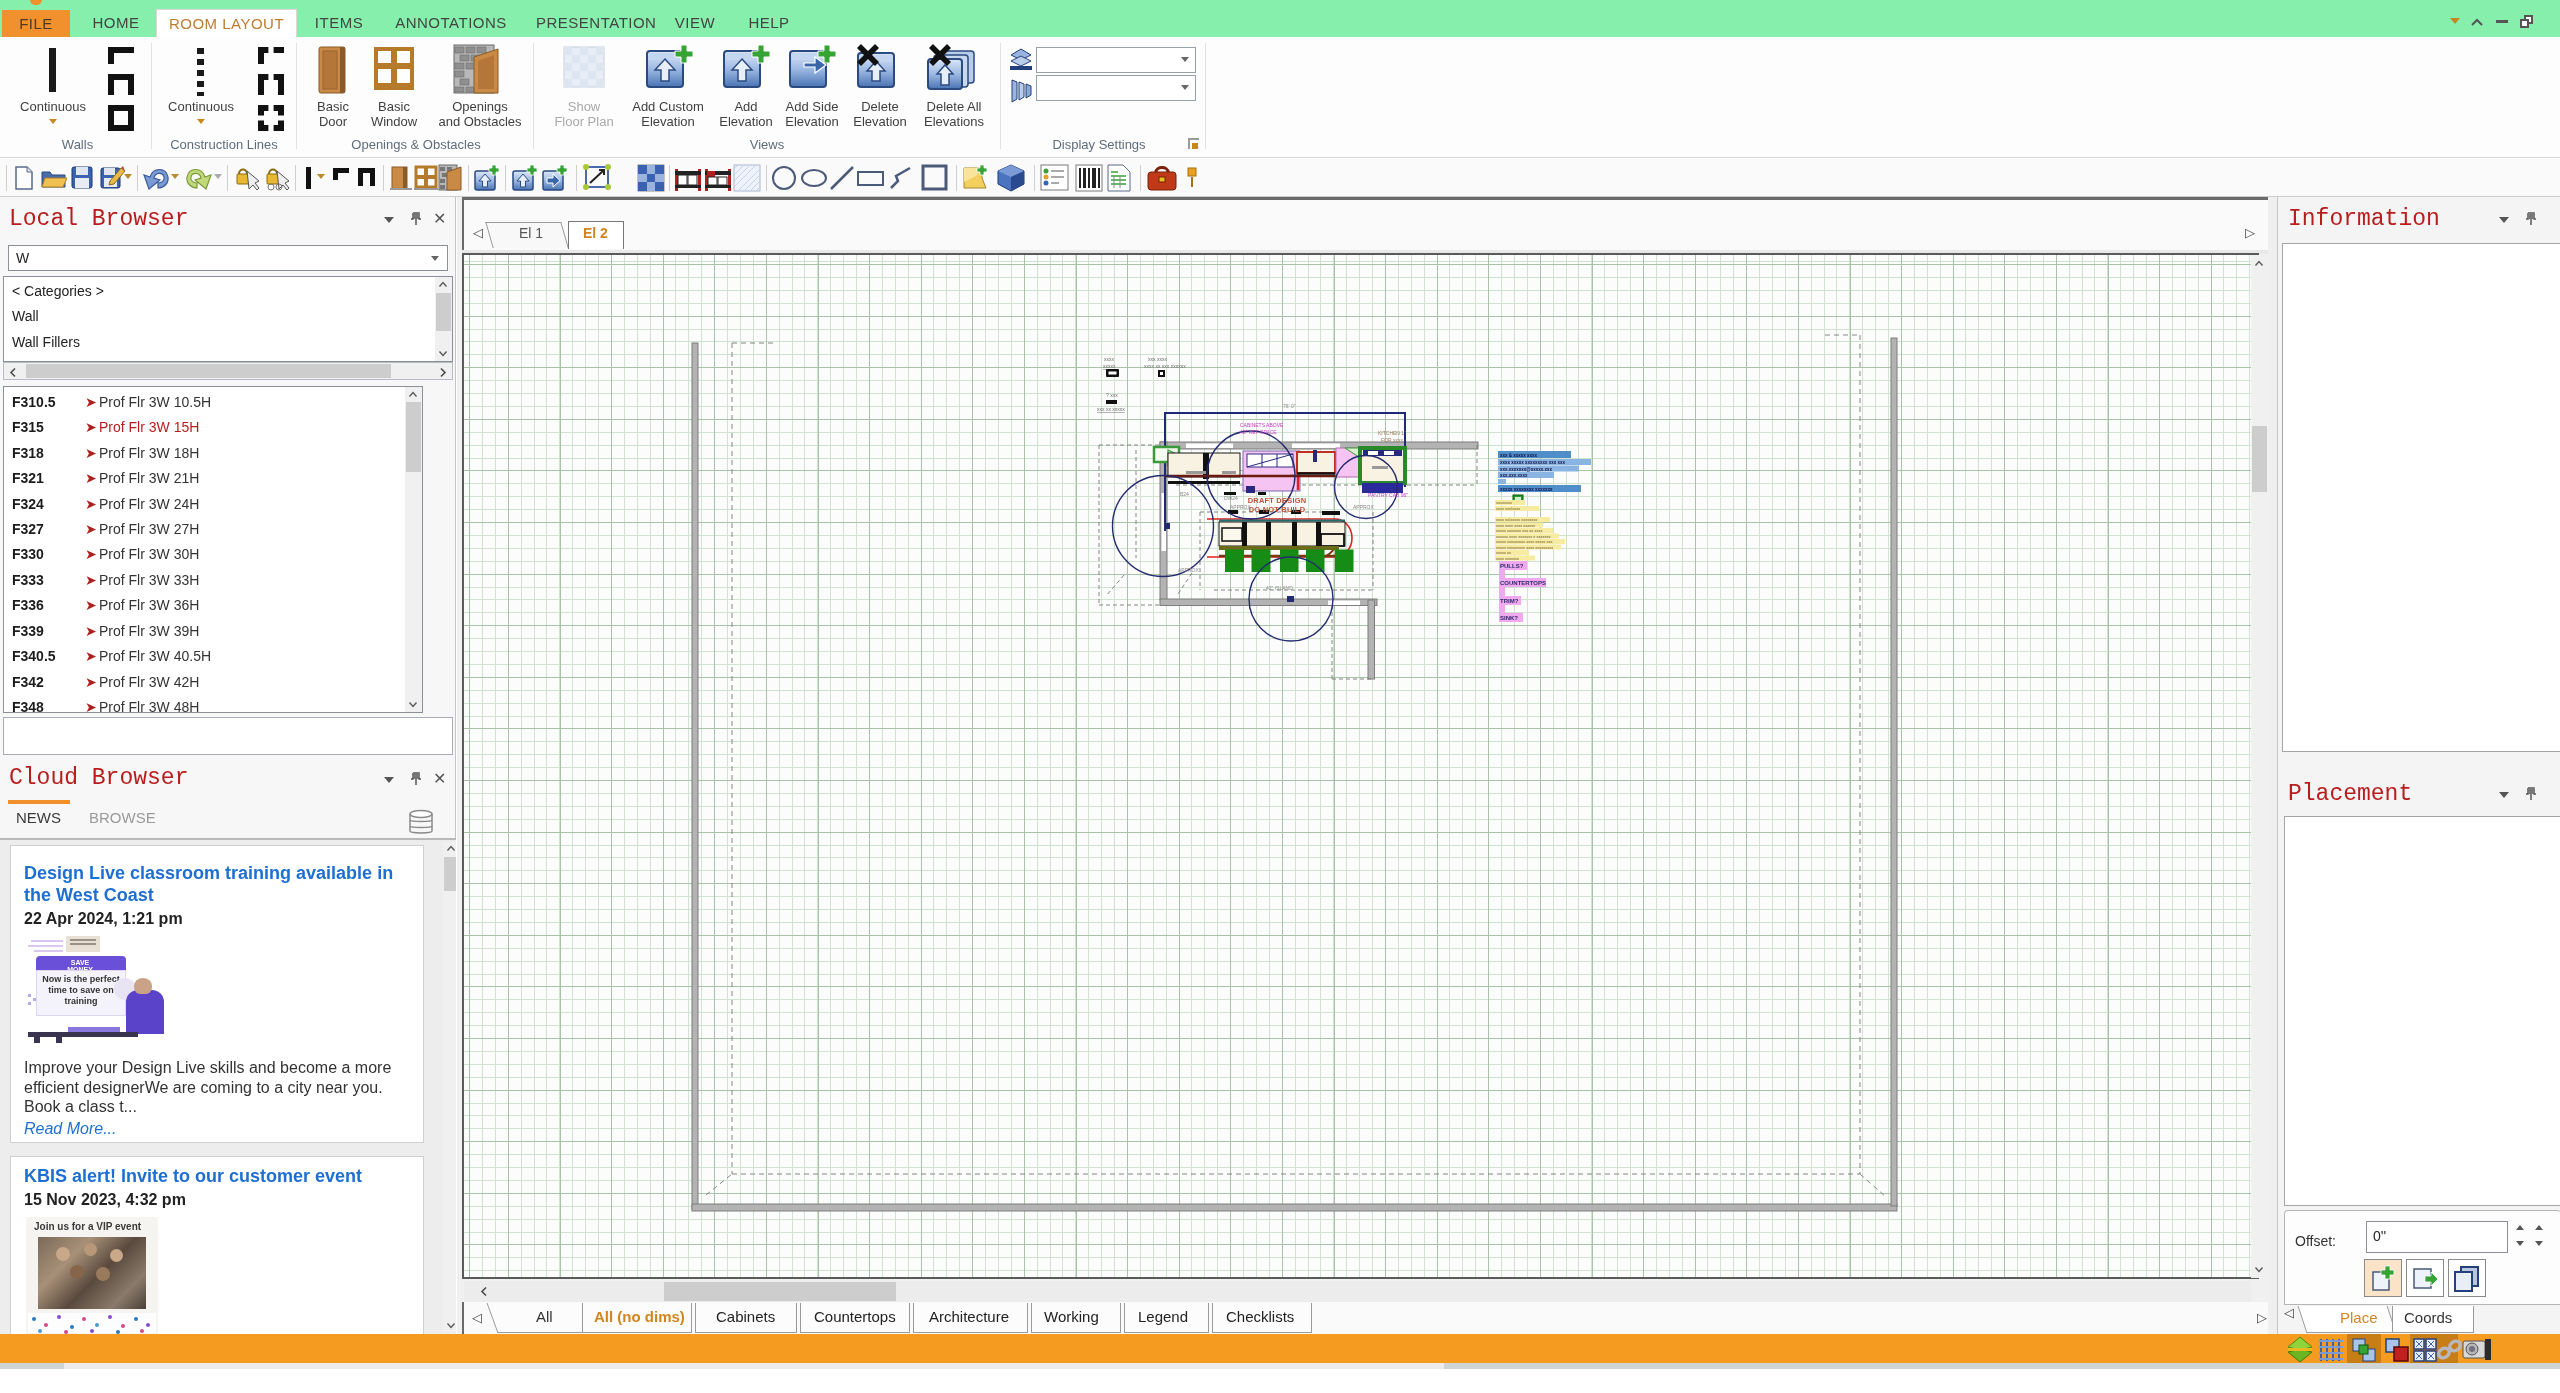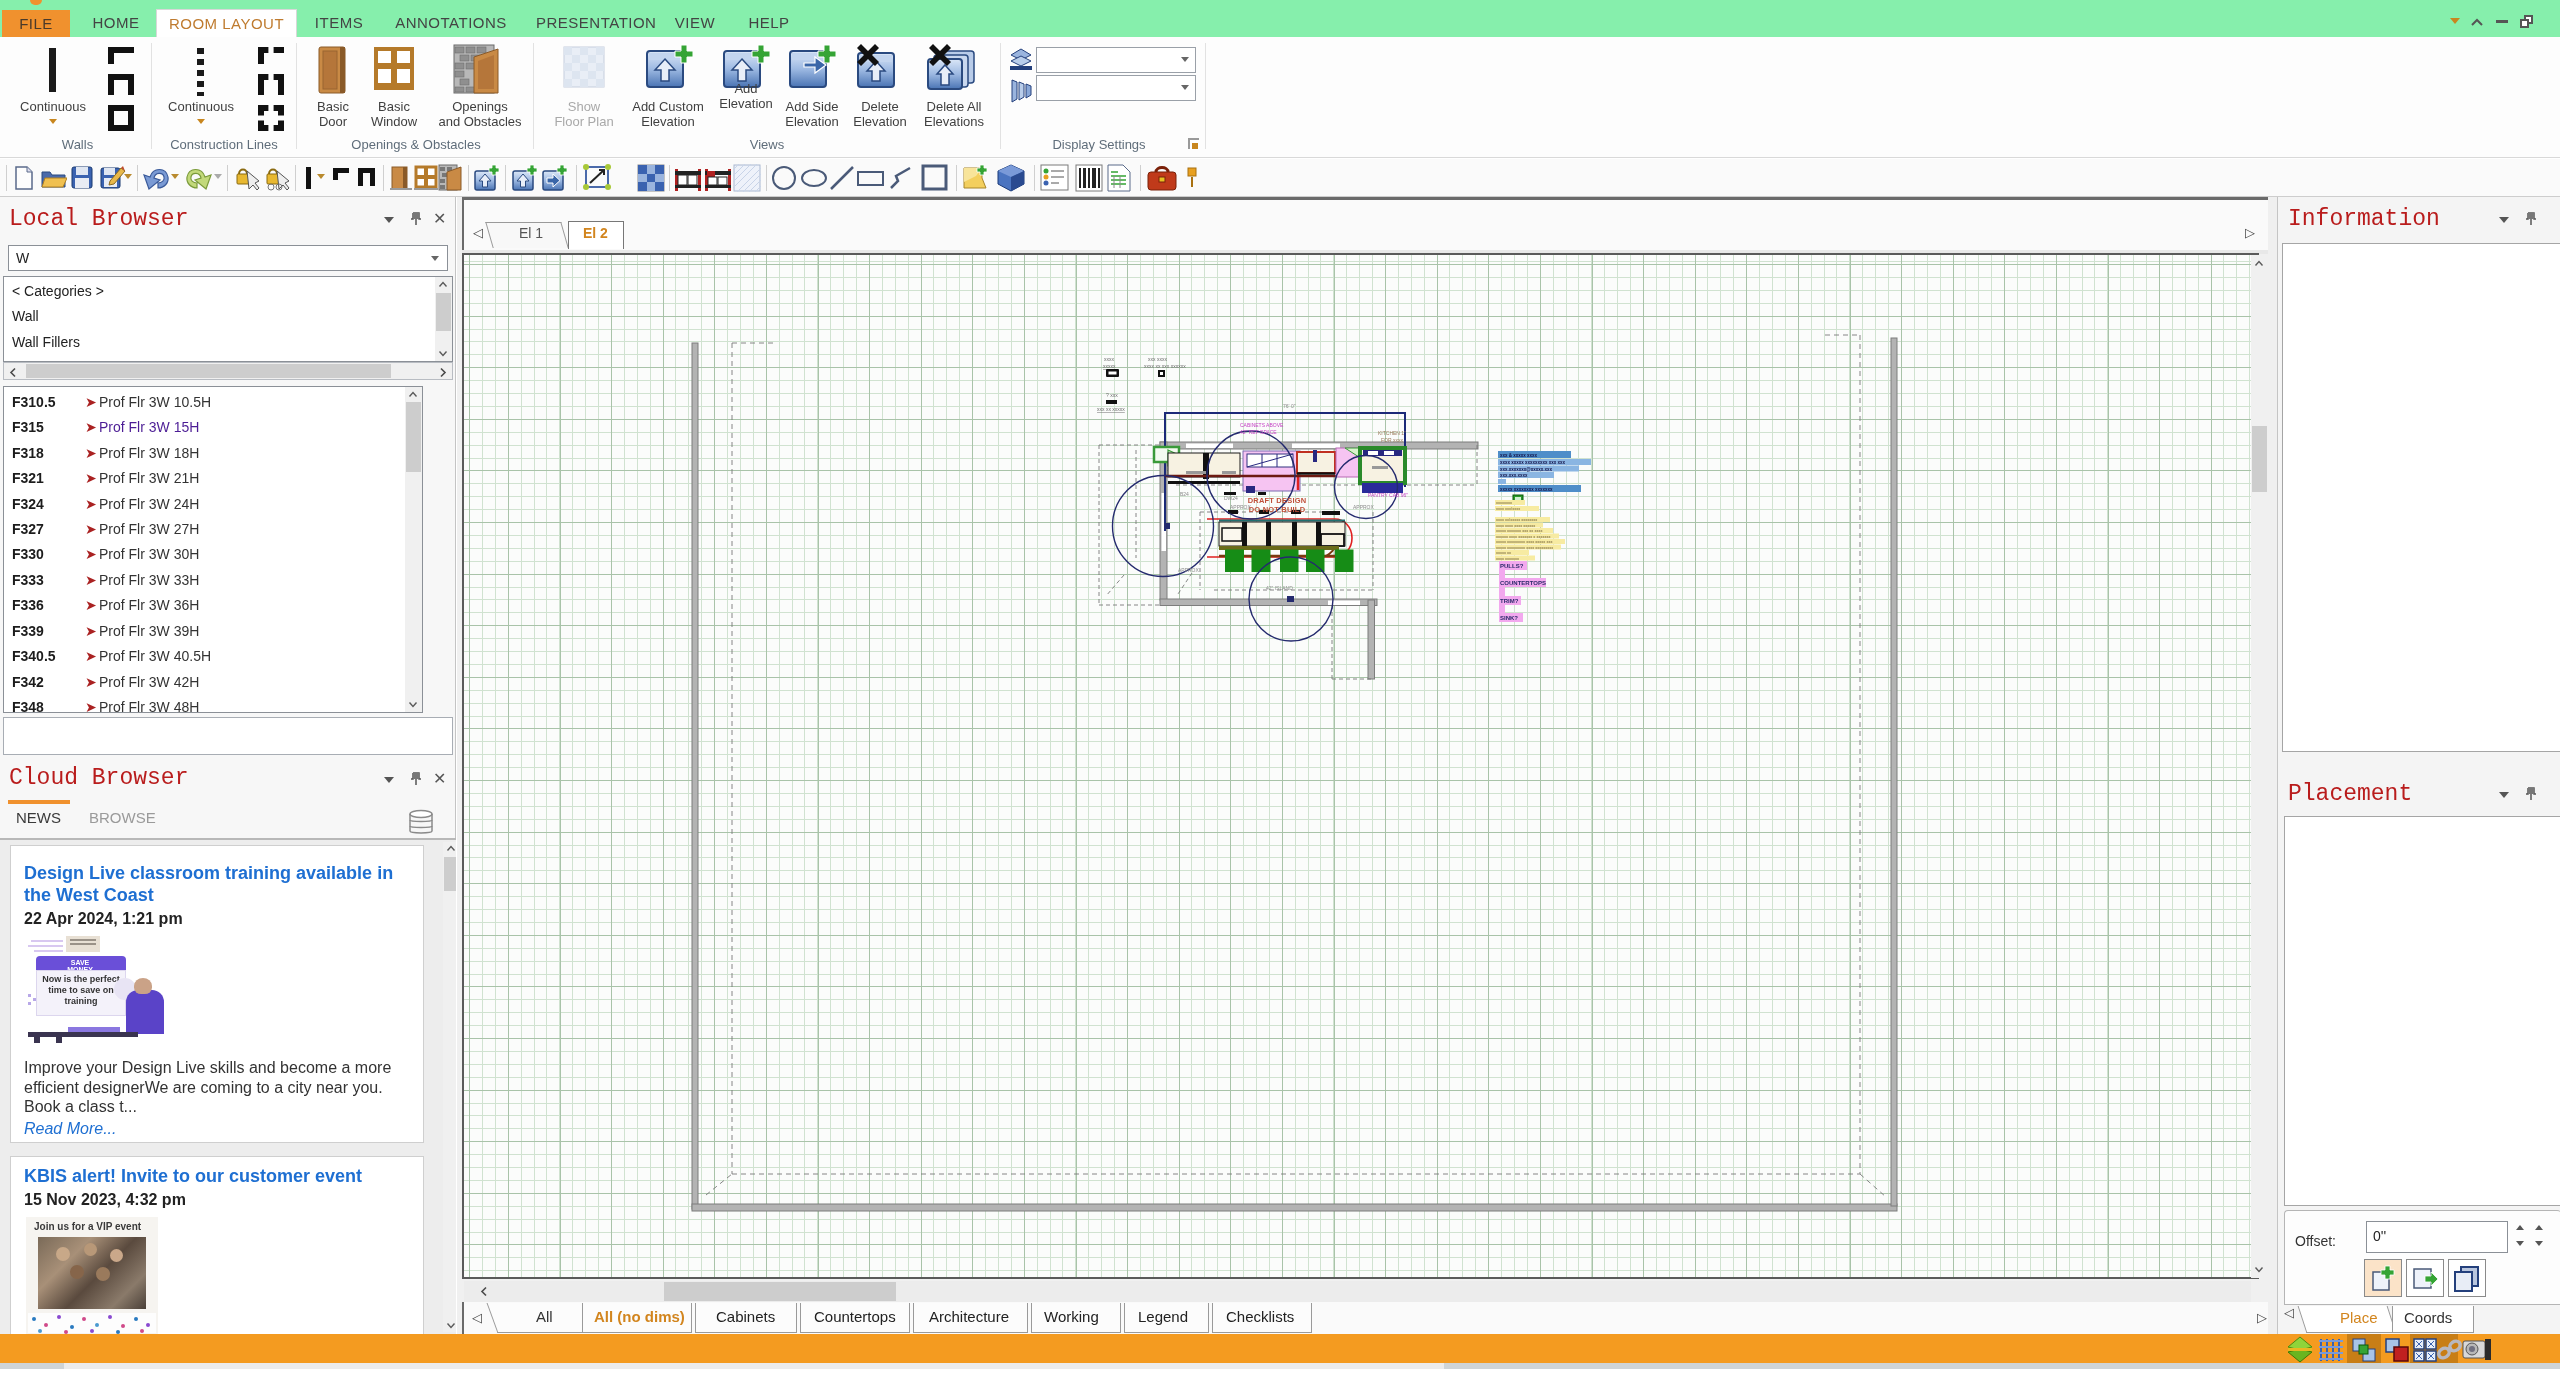--- a/index.html
+++ b/index.html
@@ -152,21 +152,21 @@
         <path d="M20 16 L30 27 L24 27 L24 38 L16 38 L16 27 L10 27 Z" fill="#e8eef8" stroke="#2a4a80" stroke-width="1.5"></path>
         <path d="M36 2 L42 2 L42 8 L48 8 L48 14 L42 14 L42 20 L36 20 L36 14 L30 14 L30 8 L36 8 Z" fill="#35a435" stroke="#fff"></path>
       </svg>
     <div class="rbtn-label" style="left:622px;top:62px;width:92px;">Add Custom<br>Elevation</div>
     <svg class="abs" style="left:722px;top:6px;" width="48" height="48">
         <rect x="2" y="8" width="36" height="36" rx="3" fill="url(#bw)" stroke="#2a4a80" stroke-width="2"></rect>
         <rect x="4" y="10" width="32" height="7" fill="#c3d5ef"></rect>
         <path d="M20 16 L30 27 L24 27 L24 38 L16 38 L16 27 L10 27 Z" fill="#e8eef8" stroke="#2a4a80" stroke-width="1.5"></path>
         <path d="M36 2 L42 2 L42 8 L48 8 L48 14 L42 14 L42 20 L36 20 L36 14 L30 14 L30 8 L36 8 Z" fill="#35a435" stroke="#fff"></path>
       </svg>
-    <div class="rbtn-label" style="left:716px;top:44px;width:60px;text-align:center;">Add<br>Elevation</div>
+    <div class="rbtn-label" style="left:716px;top:62px;width:60px;text-align:center;">Add<br>Elevation</div>
     <svg class="abs" style="left:788px;top:6px;" width="48" height="48">
         <rect x="2" y="8" width="36" height="36" rx="3" fill="url(#bw)" stroke="#2a4a80" stroke-width="2"></rect>
         <rect x="4" y="10" width="32" height="7" fill="#c3d5ef"></rect>
         <path d="M16 20 L27 20 L27 14 L38 22 L27 30 L27 24 L16 24 Z" fill="#3a66a8" stroke="#fff" stroke-width="1.2"></path>
         <path d="M36 2 L42 2 L42 8 L48 8 L48 14 L42 14 L42 20 L36 20 L36 14 L30 14 L30 8 L36 8 Z" fill="#35a435" stroke="#fff"></path>
       </svg>
     <div class="rbtn-label" style="left:779px;top:62px;width:66px;">Add Side<br>Elevation</div>
     <svg class="abs" style="left:856px;top:6px;" width="48" height="48">
         <rect x="2" y="10" width="36" height="34" rx="3" fill="url(#bw)" stroke="#2a4a80" stroke-width="2"></rect>
         <rect x="4" y="12" width="32" height="7" fill="#c3d5ef"></rect>
@@ -457,21 +457,21 @@
         </svg>
     </div>
 
     <div class="listbox" style="left:3px;top:189px;width:420px;height:327px;overflow:hidden;text-decoration:underline;">
       <div id="flist" style="position:absolute;left:0;top:0;width:430px;height:325px;font-size:14px;color:#1c1c1c;">
         <div style="position:absolute;left:8px;top:7px;font-weight:bold;">F310.5</div>
           <div style="position:absolute;left:81px;top:7px;color:#a22;">➤</div>
           <div style="position:absolute;left:95px;top:7px;color:#333;">Prof Flr 3W 10.5H</div>
         <div style="position:absolute;left:8px;top:32px;font-weight:bold;">F315</div>
           <div style="position:absolute;left:81px;top:32px;color:#a22;">➤</div>
-          <div style="position:absolute;left:95px;top:32px;color:#4c1d95;">Prof Flr 3W 15H</div>
+          <div style="position:absolute;left:95px;top:32px;color:#b91c1c;">Prof Flr 3W 15H</div>
         <div style="position:absolute;left:8px;top:58px;font-weight:bold;">F318</div>
           <div style="position:absolute;left:81px;top:58px;color:#a22;">➤</div>
           <div style="position:absolute;left:95px;top:58px;color:#333;">Prof Flr 3W 18H</div>
         <div style="position:absolute;left:8px;top:83px;font-weight:bold;">F321</div>
           <div style="position:absolute;left:81px;top:83px;color:#a22;">➤</div>
           <div style="position:absolute;left:95px;top:83px;color:#333;">Prof Flr 3W 21H</div>
         <div style="position:absolute;left:8px;top:109px;font-weight:bold;">F324</div>
           <div style="position:absolute;left:81px;top:109px;color:#a22;">➤</div>
           <div style="position:absolute;left:95px;top:109px;color:#333;">Prof Flr 3W 24H</div>
         <div style="position:absolute;left:8px;top:134px;font-weight:bold;">F327</div>

